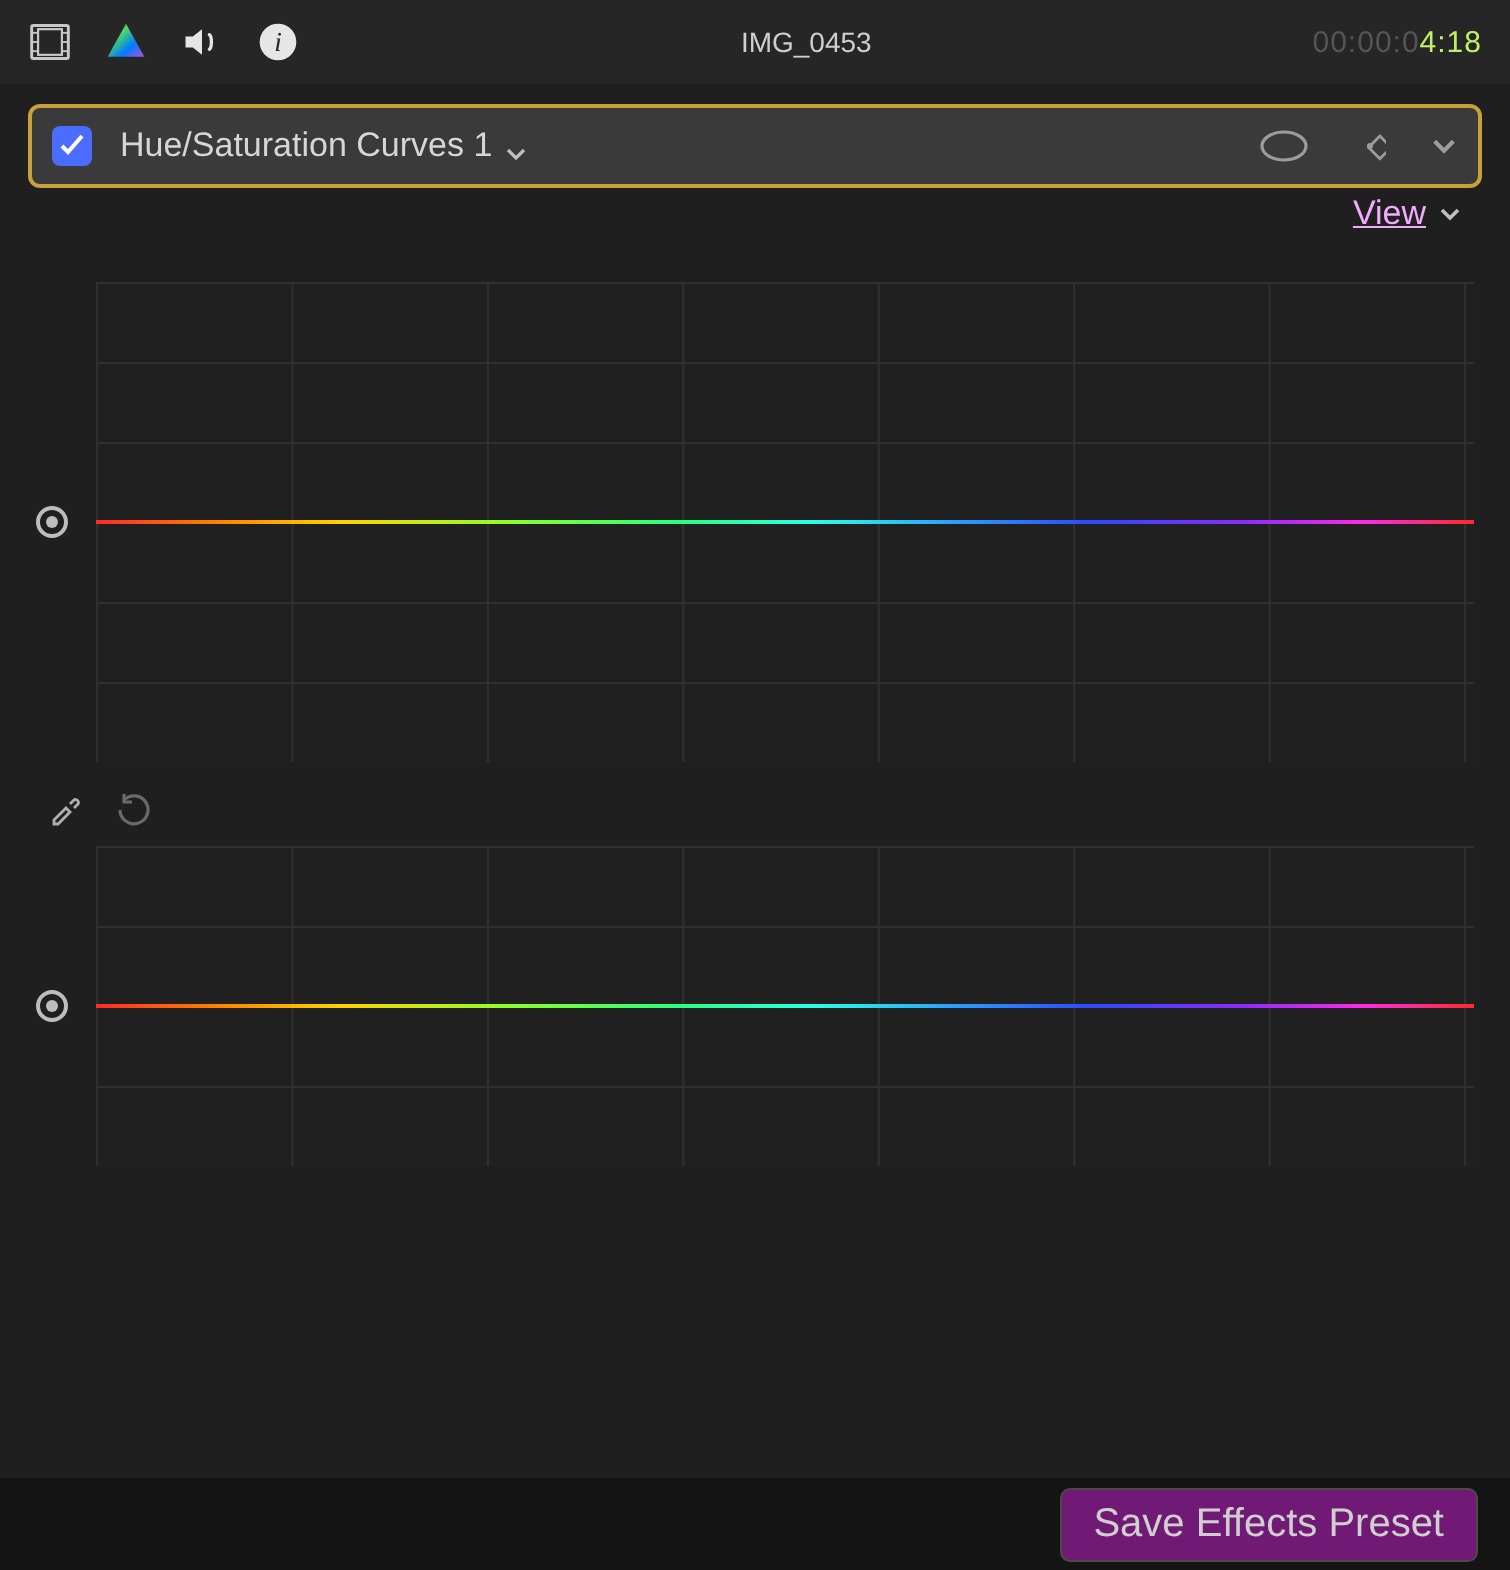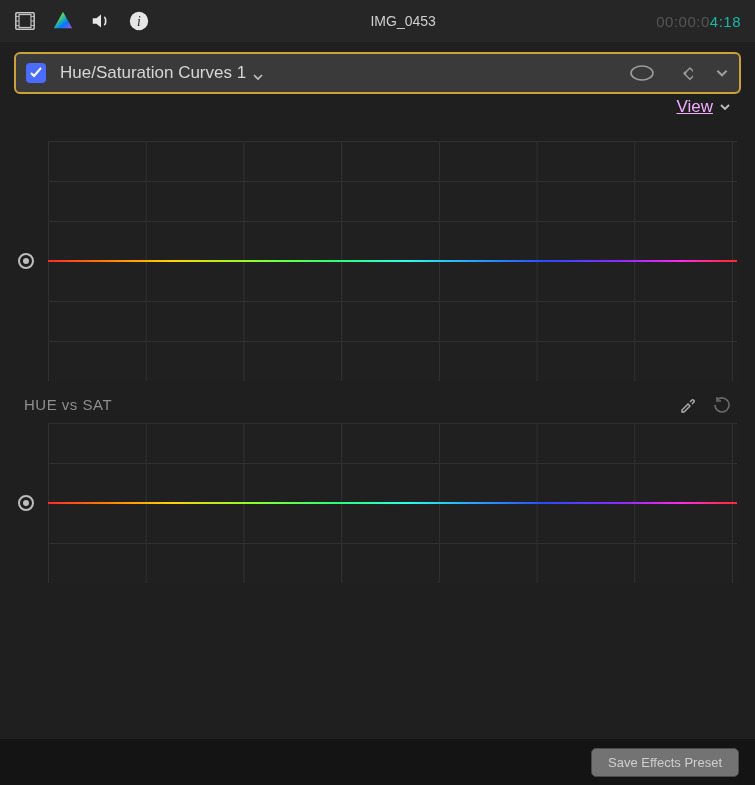--- a/index.html
+++ b/index.html
@@ -15,21 +15,21 @@
     .topbar {
       display: flex;
       align-items: center;
       height: 42px;
       padding: 0 14px;
       background: #262626;
     }
     .topbar .icons { display: flex; gap: 16px; align-items: center; }
     .topbar .title-wrap { flex: 1; text-align: center; color: #cfcfcf; font-size: 14px; }
     .topbar .timecode { color: #555; font-size: 15px; letter-spacing: 0.5px; }
-    .topbar .timecode .bright { color: #14b8a6; }
+    .topbar .timecode .bright { color: #bef264; }
 
     .fx-bar {
       margin: 10px 14px 0;
       display: flex;
       align-items: center;
       height: 42px;
       background: #3a3a3a;
       border: 2px solid #c9a13a;
       border-radius: 6px;
       padding: 0 10px;
@@ -121,26 +121,26 @@
       position: absolute;
       bottom: 0; left: 0; right: 0;
       height: 46px;
       background: #141414;
       display: flex;
       justify-content: flex-end;
       align-items: center;
       padding: 0 16px;
     }
     .save-btn {
-      background: #737373;
+      background: #701a75;
       color: #cfcfcf;
       border: 1px solid #4a4a4a;
       border-radius: 5px;
       padding: 6px 16px;
-      font-size: 13px;
+      font-size: 20px;
     }
 
     svg { display: block; }
     .ico { width: 22px; height: 22px; }
     .ico-sm { width: 18px; height: 18px; }
   </style>
 </head>
 <body>
 
 <div class="topbar">
@@ -238,21 +238,20 @@
       <div class="ring"></div>
     </div>
     <div class="grid">
       <div class="spectrum"></div>
     </div>
   </div>
 </div>
 
 <div class="curve-panel">
   <div class="curve-header">
-    <div class="curve-label">HUE vs SAT</div>
     <div class="curve-tools">
       <span>
         <svg class="ico-sm" viewBox="0 0 18 18">
             <path d="M3 15l6-6 2 2-6 6H3v-2z M11 7l2-2c1-1 3 1 2 2l-2 2" fill="none" stroke="#b0b0b0" stroke-width="1.4"></path>
           </svg>
       </span>
       <span>
         <svg class="ico-sm" viewBox="0 0 18 18">
             <path d="M4 5a7 7 0 1 1-2 5" fill="none" stroke="#6a6a6a" stroke-width="1.6"></path>
             <path d="M4 2v4h4" fill="none" stroke="#6a6a6a" stroke-width="1.6"></path>

